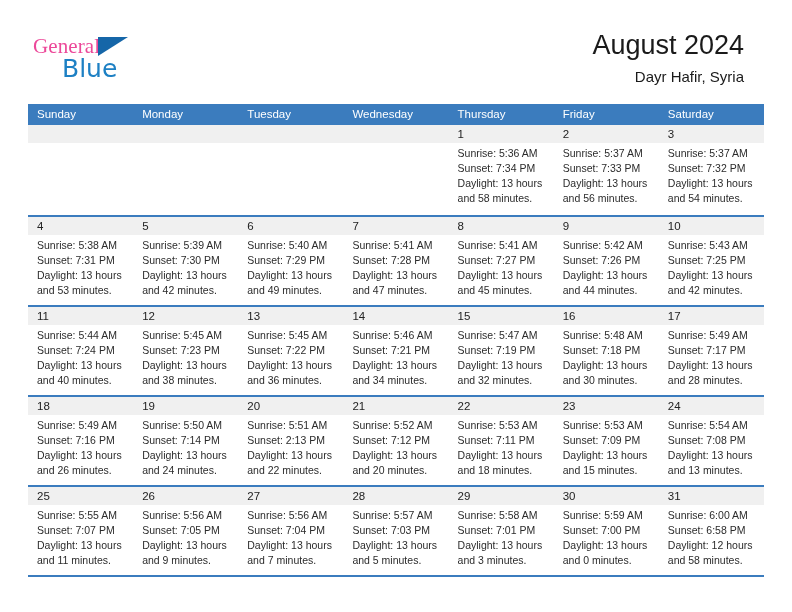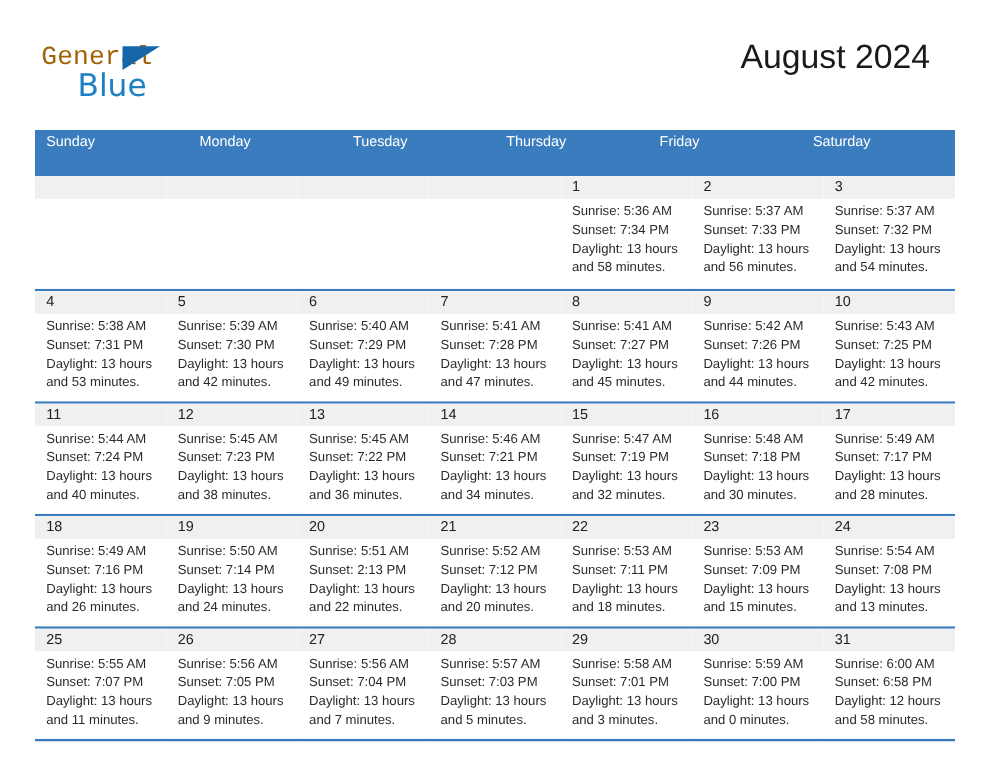--- a/index.html
+++ b/index.html
@@ -36,22 +36,22 @@
     top: 36px;
     width: 180px;
     height: 52px;
   }
   .logo-general {
     position: absolute;
     left: 0;
     top: 0;
     font-size: 21px;
     letter-spacing: 0.1px;
-    color: #a16207;
-    font-family: Liberation Mono, monospace;
+    color: #ec4899;
+    font-family: Liberation Serif, serif;
     font-weight: 400;
     line-height: 1;
   }
   .logo-blue {
     position: absolute;
     left: 29px;
     top: 20px;
     font-size: 25px;
     color: #1d80c4;
     font-family: "DejaVu Sans", sans-serif;
@@ -93,21 +93,21 @@
   
   .calendar {
     position: absolute;
     left: 28px;
     top: 104px;
     width: 736px;
   }
   .weekday-row {
     display: flex;
     background: #3b7cbe;
-    height: 37px;
+    height: 21px;
   }
   .weekday-cell {
     flex: 1 1 0;
     box-sizing: border-box;
     padding-left: 9px;
     color: #ffffff;
     font-size: 11.5px;
     line-height: 21px;
     white-space: nowrap;
     overflow: hidden;
@@ -168,30 +168,32 @@
   <div class="top-bar">
 
     <div class="logo">
       <span class="logo-general">General</span>
       <span class="logo-flag"></span>
       <span class="logo-blue">Blue</span>
     </div>
 
     <div class="title-block">
       <div class="cal-title">August 2024</div>
+      <div class="cal-subtitle">Dayr Hafir, Syria</div>
     </div>
 
   </div>
 
   <div class="calendar">
 
     <div class="weekday-row">
       <div class="weekday-cell">Sunday</div>
       <div class="weekday-cell">Monday</div>
       <div class="weekday-cell">Tuesday</div>
+      <div class="weekday-cell">Wednesday</div>
       <div class="weekday-cell">Thursday</div>
       <div class="weekday-cell">Friday</div>
       <div class="weekday-cell">Saturday</div>
     </div>
 
     <div class="week-row first">
       <div class="day-cell empty">
         <div class="daynum-band">
             <span class="daynum"></span>
           </div>

